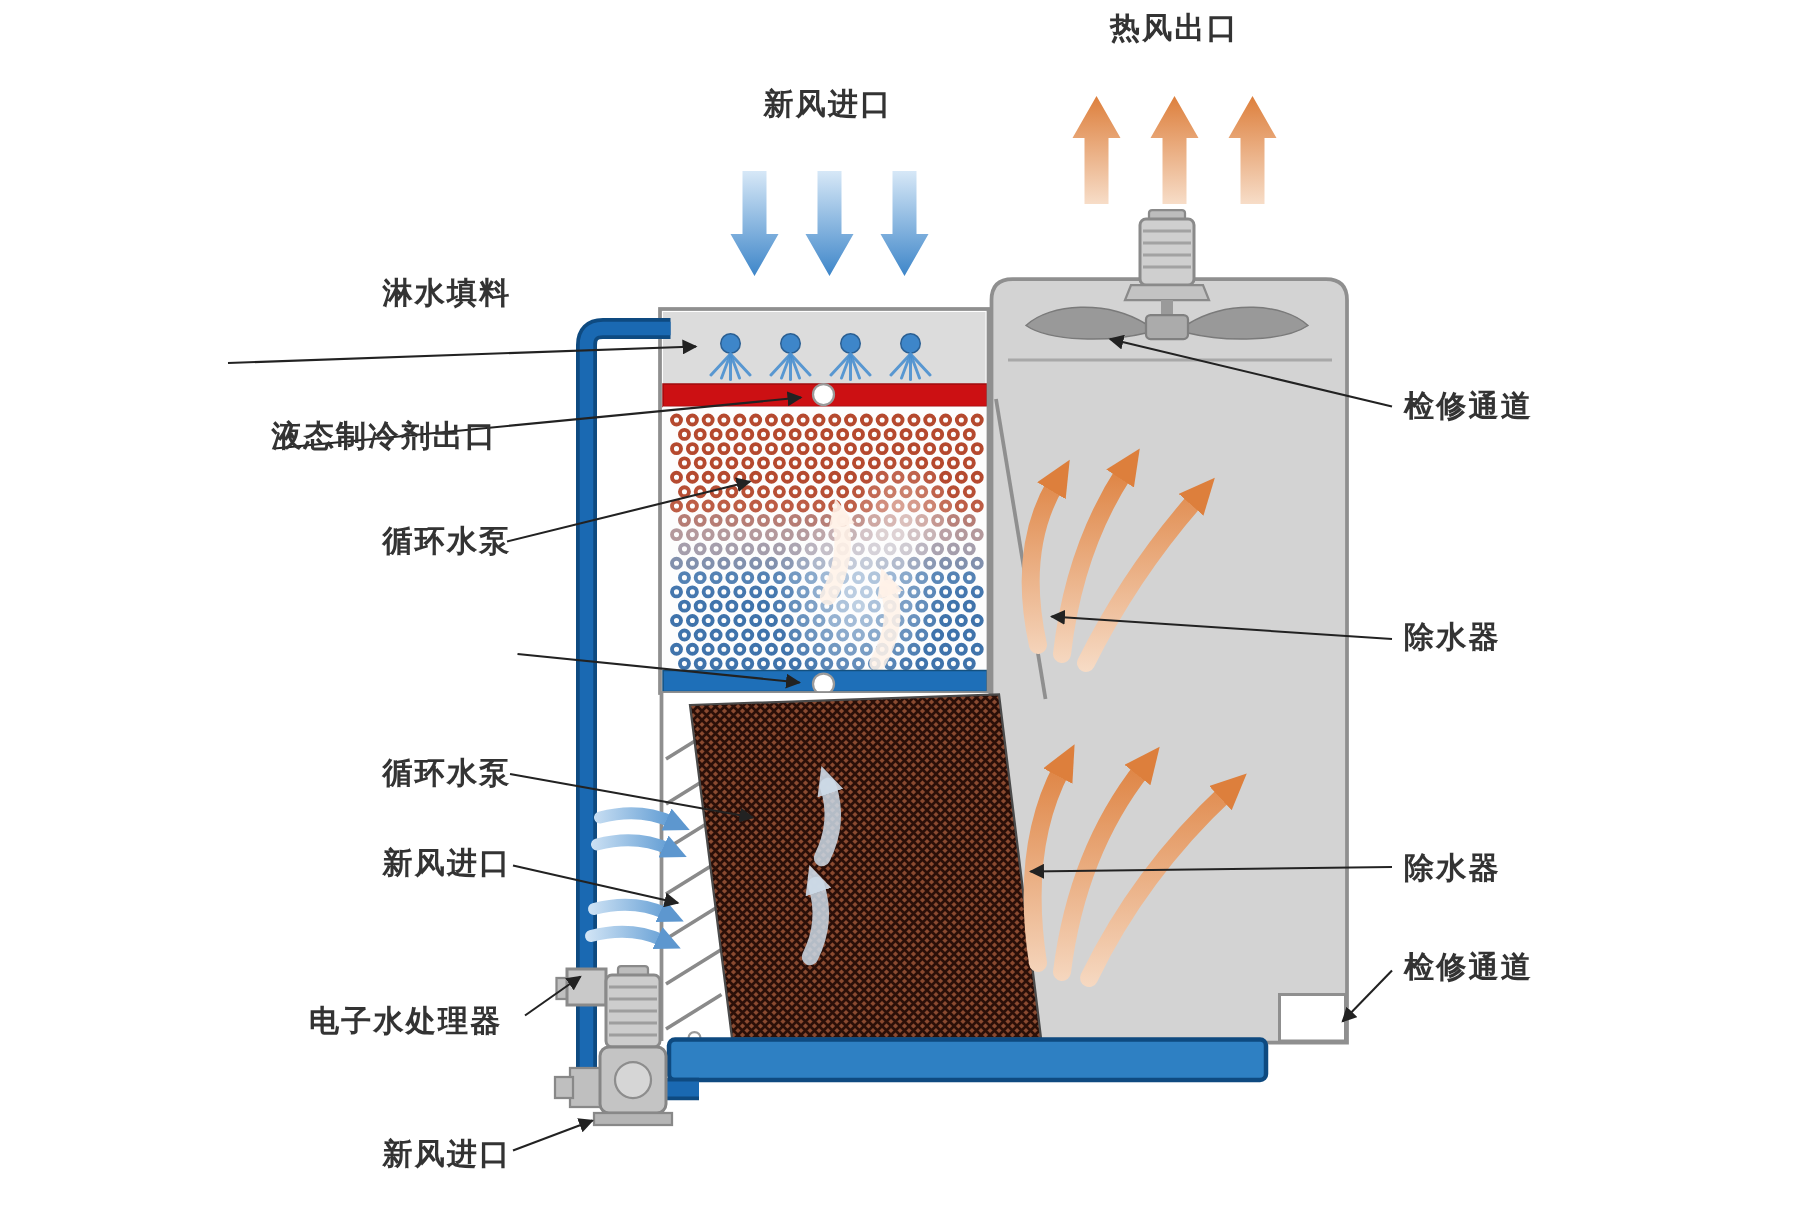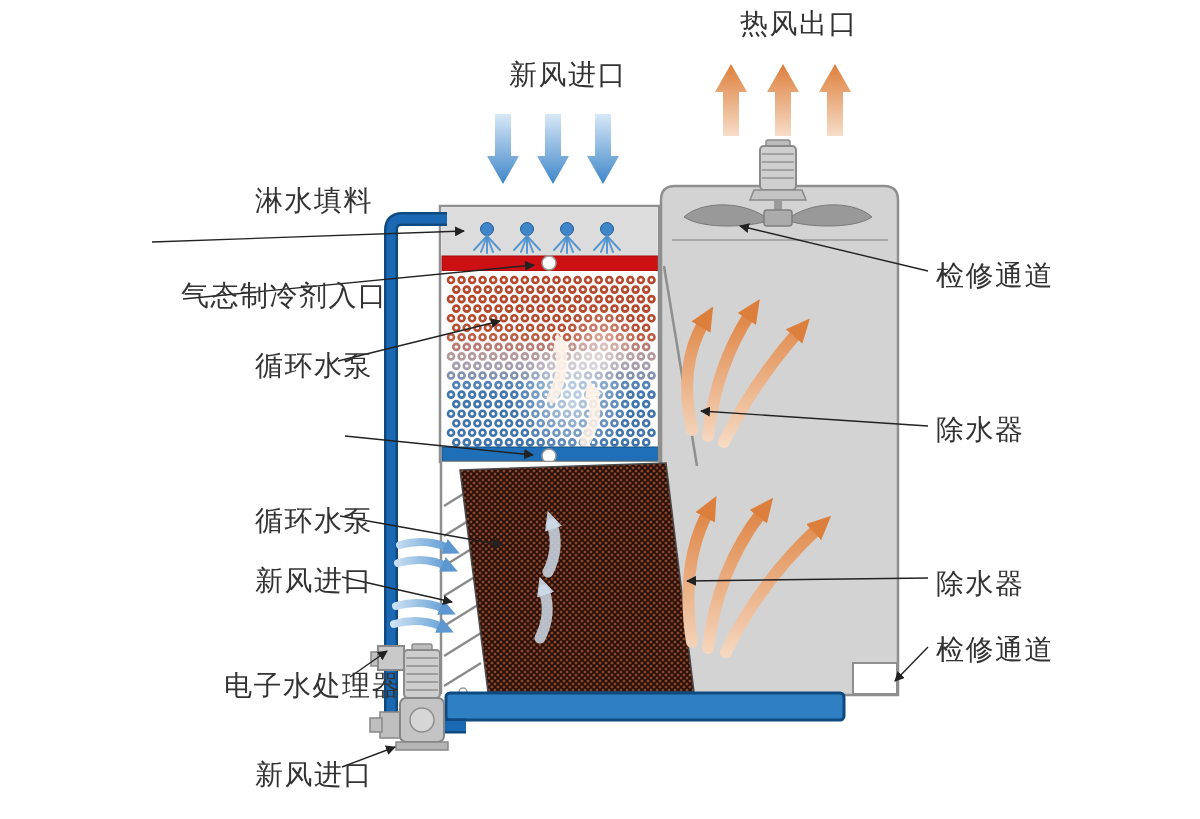--- a/index.html
+++ b/index.html
@@ -1,19 +1,19 @@
 <!DOCTYPE html>
 <html style="--tower-gray: #d3d3d3; --tower-stroke: #8f8f8f; --band-gray: #dcdcdc; --red-header: #cc1013; --blue-header: #1e6fb8; --pipe-blue: #1a69b2; --pipe-dark: #0e4a80; --basin-blue: #2e80c3; --coil-red: #b5492e; --coil-blue: #3f73ab; --hatch-bg: #8a4a30; --hatch-line: #2a0f08; --orange-dark: #dd7f3c; --orange-light: #f7ddc8; --blue-arrow-dark: #3e86c9; --blue-arrow-light: #d7e8f7; --label-text: #333333;"><head>
 <meta charset="utf-8">
 <style>
   html,body{margin:0;padding:0;background:#fff;}
   .stage{position:relative;width:1200px;height:819px;background:#fff;
          font-family:"Liberation Sans",sans-serif;overflow:hidden;}
   .stage svg{position:absolute;left:0;top:0;}
-  .lbl{position:absolute;font-size:28px;font-weight:normal;
+  .lbl{position:absolute;font-size:20px;font-weight:bold;
        color:var(--label-text,#333);letter-spacing:1.5px;white-space:nowrap;}
 </style>
 </head>
 <body>
 
 <div class="stage">
 
 <svg width="1200" height="819" viewBox="0 0 1200 819">
   <defs>
     <pattern id="hatchP" width="6" height="6" patternUnits="userSpaceOnUse">
@@ -561,24 +561,24 @@
     <line x1="928" y1="271" x2="740" y2="226" marker-end="url(#mk)"></line>
     <line x1="928" y1="426" x2="701" y2="411" marker-end="url(#mk)"></line>
     <line x1="928" y1="578" x2="687" y2="581" marker-end="url(#mk)"></line>
     <line x1="928" y1="647" x2="895" y2="681" marker-end="url(#mk)"></line>
   </g>
 </svg>
 
 <div class="lbl" style="left:740px;top:5px">热风出口</div>
 <div class="lbl" style="left:509px;top:56px">新风进口</div>
 <div class="lbl" style="left:255px;top:182px">淋水填料</div>
-<div class="lbl" style="left:181px;top:277px">气态制冷剂入口</div>
+<div class="lbl" style="left:181px;top:277px">液态制冷剂出口</div>
 <div class="lbl" style="left:255px;top:347px">循环水泵</div>
 <div class="lbl" style="left:255px;top:502px">循环水泵</div>
 <div class="lbl" style="left:255px;top:562px">新风进口</div>
-<div class="lbl" style="left:224px;top:667px">电子水处理器</div>
+<div class="lbl" style="left:206px;top:667px">电子水处理器</div>
 <div class="lbl" style="left:255px;top:756px">新风进口</div>
 <div class="lbl" style="left:936px;top:257px">检修通道</div>
 <div class="lbl" style="left:936px;top:411px">除水器</div>
 <div class="lbl" style="left:936px;top:565px">除水器</div>
 <div class="lbl" style="left:936px;top:631px">检修通道</div>
 
 </div>
 
 </body></html>

